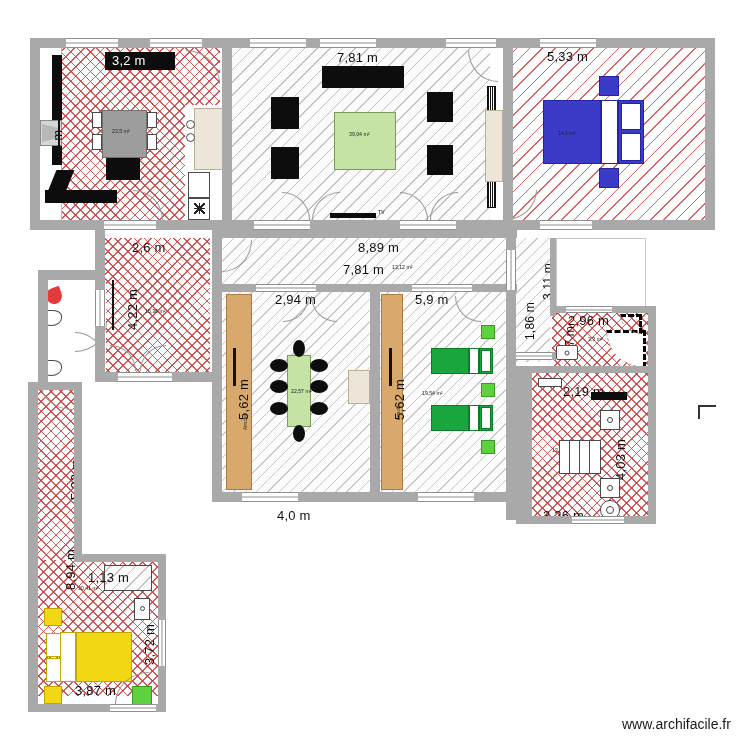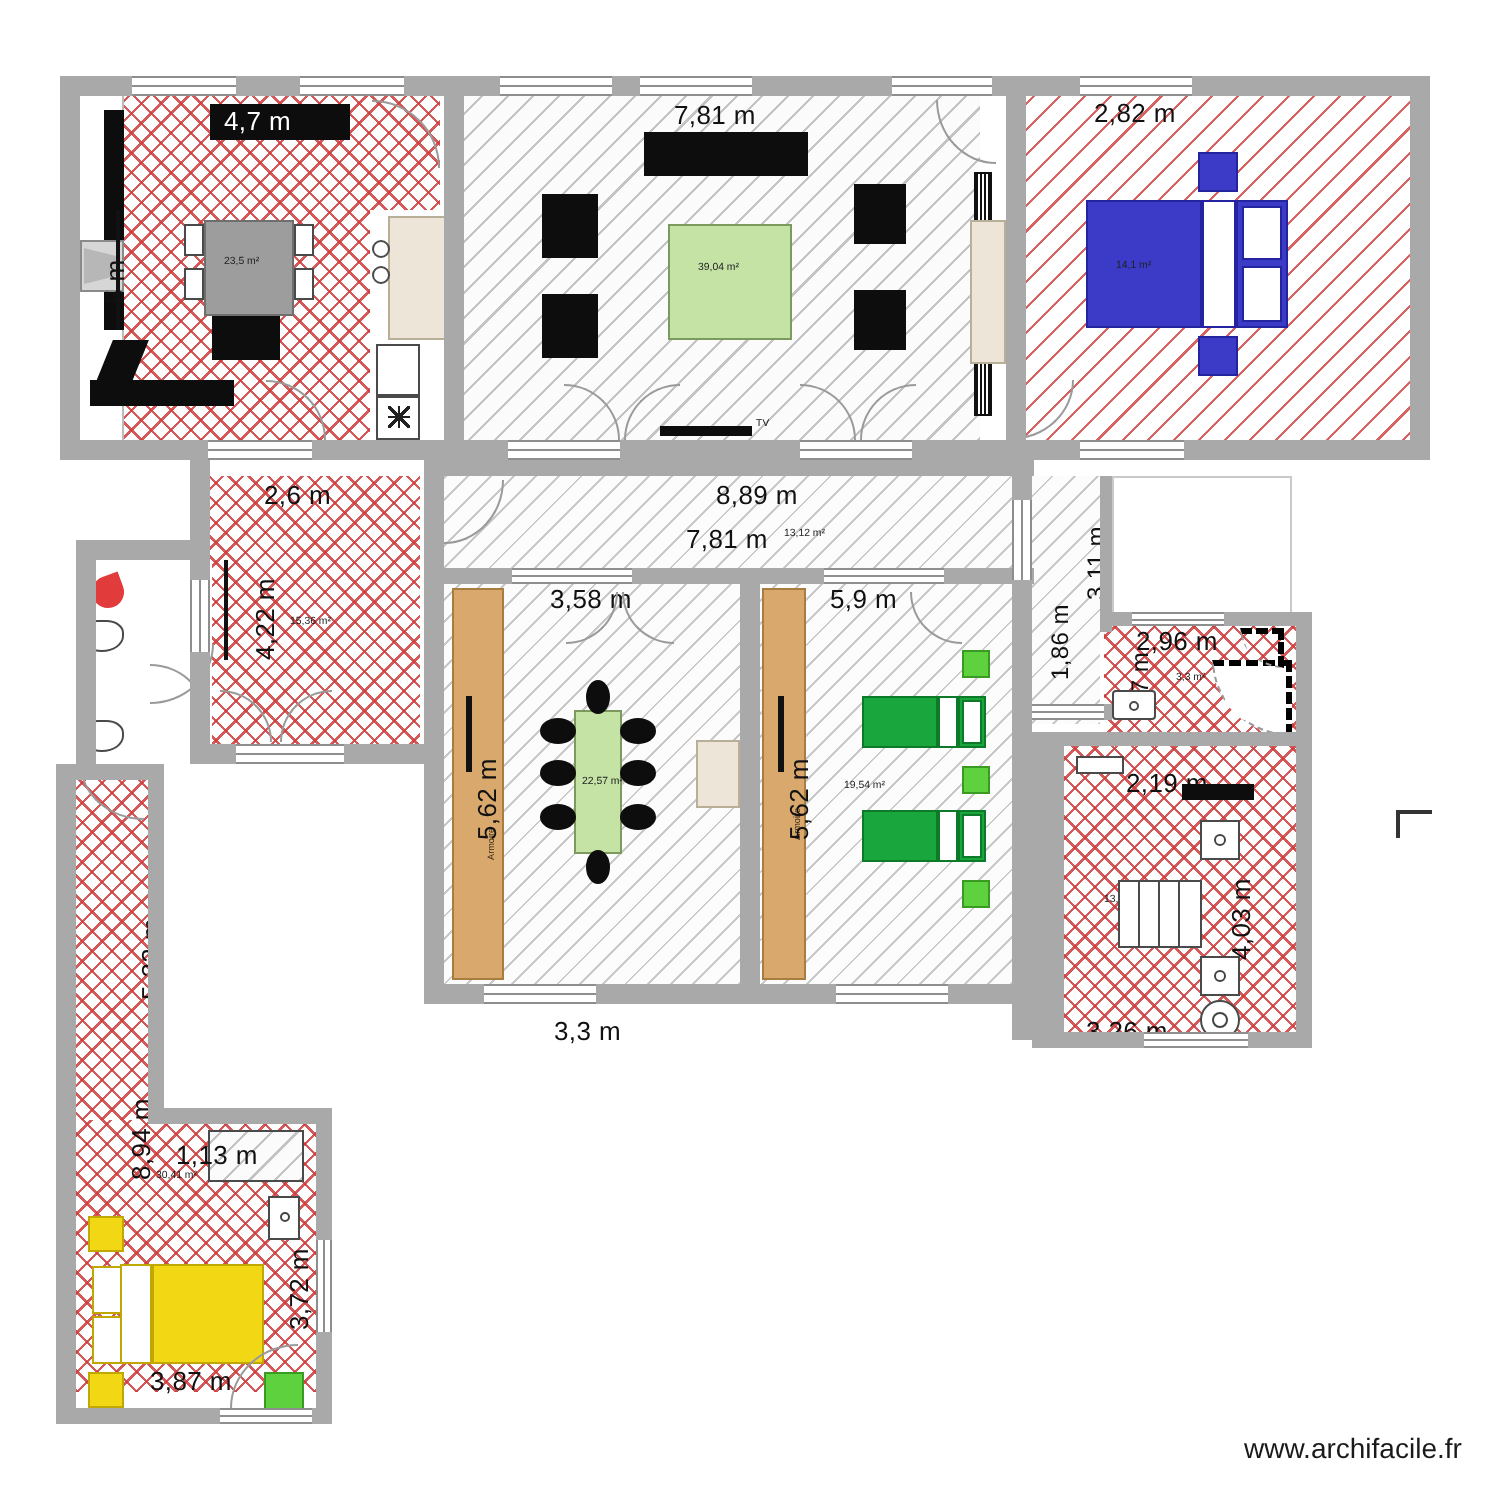--- a/index.html
+++ b/index.html
@@ -145,21 +145,21 @@
 
   <div class="furn f-grey" style="left:102px; top:110px; width:45px; height:48px;"></div>
   <div class="furn f-black" style="left:106px; top:158px; width:34px; height:22px;"></div>
   <div class="furn f-outline" style="left:92px;top:112px;width:10px;height:16px;"></div>
   <div class="furn f-outline" style="left:92px;top:134px;width:10px;height:16px;"></div>
   <div class="furn f-outline" style="left:147px;top:112px;width:10px;height:16px;"></div>
   <div class="furn f-outline" style="left:147px;top:134px;width:10px;height:16px;"></div>
   <div class="area" style="left:112px; top:128px;">23,5 m²</div>
 
   <div class="furn f-black" style="left:105px; top:52px; width:70px; height:18px;"></div>
-  <div class="dim dim-onblack" style="left:112px; top:53px;">4,7 m</div>
+  <div class="dim dim-onblack" style="left:112px; top:53px;">3,2 m</div>
 
   <div class="door-arc arc-tr" style="left:186px; top:50px; width:34px; height:34px;"></div>
 
   <div class="door-arc arc-tr" style="left:133px; top:190px; width:30px; height:30px;"></div>
 
   <div class="dim dim-v" style="left:50px; top:152px;">5 m</div>
   <div class="tick" style="left:58px;top:105px;width:2px;height:60px;"></div>
 
   <div class="fill plainwhite" style="left:185px; top:105px; width:40px; height:115px;"></div>
   <div class="furn f-beige" style="left:194px; top:108px; width:30px; height:62px;"></div>
@@ -213,21 +213,21 @@
 
   <div class="fill hatch-reddiag" style="left:513px; top:48px; width:202px; height:172px;"></div>
   <div class="furn f-blue" style="left:543px; top:100px; width:58px; height:64px;"></div>
   <div class="furn f-white" style="left:601px; top:100px; width:17px; height:64px; border-color:#2424a0;"></div>
   <div class="furn f-blue" style="left:618px; top:100px; width:26px; height:64px;"></div>
   <div class="furn f-white" style="left:621px;top:103px;width:20px;height:27px;border-color:#2424a0;"></div>
   <div class="furn f-white" style="left:621px;top:133px;width:20px;height:28px;border-color:#2424a0;"></div>
   <div class="furn f-blue" style="left:599px;top:76px;width:20px;height:20px;"></div>
   <div class="furn f-blue" style="left:599px;top:168px;width:20px;height:20px;"></div>
   <div class="area" style="left:558px; top:130px;">14,1 m²</div>
-  <div class="dim" style="left:547px; top:49px;">2,82 m</div>
+  <div class="dim" style="left:547px; top:49px;">5,33 m</div>
   <div class="door-arc arc-br" style="left:505px; top:190px; width:32px; height:30px;"></div>
 
   <div class="wall" style="left:30px; top:38px; width:685px; height:10px;"></div>
   <div class="wall" style="left:30px; top:38px; width:10px; height:192px;"></div>
   <div class="wall" style="left:705px; top:38px; width:10px; height:192px;"></div>
   <div class="wall" style="left:30px; top:220px; width:685px; height:10px;"></div>
   <div class="wall" style="left:222px; top:48px; width:10px; height:172px;"></div>
   <div class="wall" style="left:503px; top:48px; width:10px; height:172px;"></div>
 
   <div class="window" style="left:66px; top:38px; width:52px; height:10px;"></div>
@@ -259,39 +259,39 @@
   <div class="fill plainwhite" style="left:48px; top:280px; width:58px; height:100px;"></div>
   <div class="furn" style="left:46px; top:288px; width:16px; height:16px; background:#e23b3b; border-radius:50% 0 50% 50%; transform:rotate(-20deg);"></div>
   <div class="toilet" style="left:40px;top:310px;width:22px;height:16px;"></div>
   <div class="toilet" style="left:40px;top:360px;width:22px;height:16px;"></div>
   <div class="door-arc arc-br" style="left:75px; top:322px; width:32px; height:30px;"></div>
   <div class="door-arc arc-tr" style="left:75px; top:332px; width:28px; height:26px;"></div>
 
   <div class="fill hatch-grey2" style="left:222px; top:292px; width:148px; height:200px;"></div>
   <div class="furn f-wood" style="left:226px; top:294px; width:26px; height:196px;"></div>
   <div class="lbl-vert-txt" style="left:243px; top:430px;">Armoire</div>
-  <div class="dim" style="left:275px; top:292px;">3,58 m</div>
+  <div class="dim" style="left:275px; top:292px;">2,94 m</div>
   <div class="door-arc arc-br" style="left:283px; top:296px; width:26px; height:26px;"></div>
   <div class="door-arc arc-bl" style="left:311px; top:296px; width:26px; height:26px;"></div>
   <div class="dim dim-v" style="left:236px; top:420px;">5,62 m</div>
   <div class="tick" style="left:233px;top:348px;width:3px;height:38px;"></div>
 
   <div class="furn f-green" style="left:287px; top:355px; width:24px; height:72px;"></div>
   <div class="area" style="left:291px; top:388px;">22,57 m²</div>
   <div class="furn f-black" style="left:293px;top:340px;width:12px;height:17px;border-radius:50%;"></div>
   <div class="furn f-black" style="left:293px;top:425px;width:12px;height:17px;border-radius:50%;"></div>
   <div class="furn f-black" style="left:270px;top:359px;width:18px;height:13px;border-radius:50%;"></div>
   <div class="furn f-black" style="left:270px;top:380px;width:18px;height:13px;border-radius:50%;"></div>
   <div class="furn f-black" style="left:270px;top:402px;width:18px;height:13px;border-radius:50%;"></div>
   <div class="furn f-black" style="left:310px;top:359px;width:18px;height:13px;border-radius:50%;"></div>
   <div class="furn f-black" style="left:310px;top:380px;width:18px;height:13px;border-radius:50%;"></div>
   <div class="furn f-black" style="left:310px;top:402px;width:18px;height:13px;border-radius:50%;"></div>
 
   <div class="furn f-beige" style="left:348px; top:370px; width:22px; height:34px;"></div>
-  <div class="dim" style="left:277px; top:508px;">3,3 m</div>
+  <div class="dim" style="left:277px; top:508px;">4,0 m</div>
 
   <div class="fill hatch-grey2" style="left:380px; top:292px; width:126px; height:200px;"></div>
   <div class="furn f-wood" style="left:381px; top:294px; width:22px; height:196px;"></div>
   <div class="lbl-vert-txt" style="left:396px; top:420px;">Armoire</div>
   <div class="dim" style="left:415px; top:292px;">5,9 m</div>
   <div class="door-arc arc-bl" style="left:455px; top:296px; width:26px; height:26px;"></div>
   <div class="dim dim-v" style="left:392px; top:420px;">5,62 m</div>
   <div class="tick" style="left:389px;top:348px;width:3px;height:38px;"></div>
 
   <div class="furn f-greenS" style="left:431px;top:348px;width:38px;height:26px;"></div>

